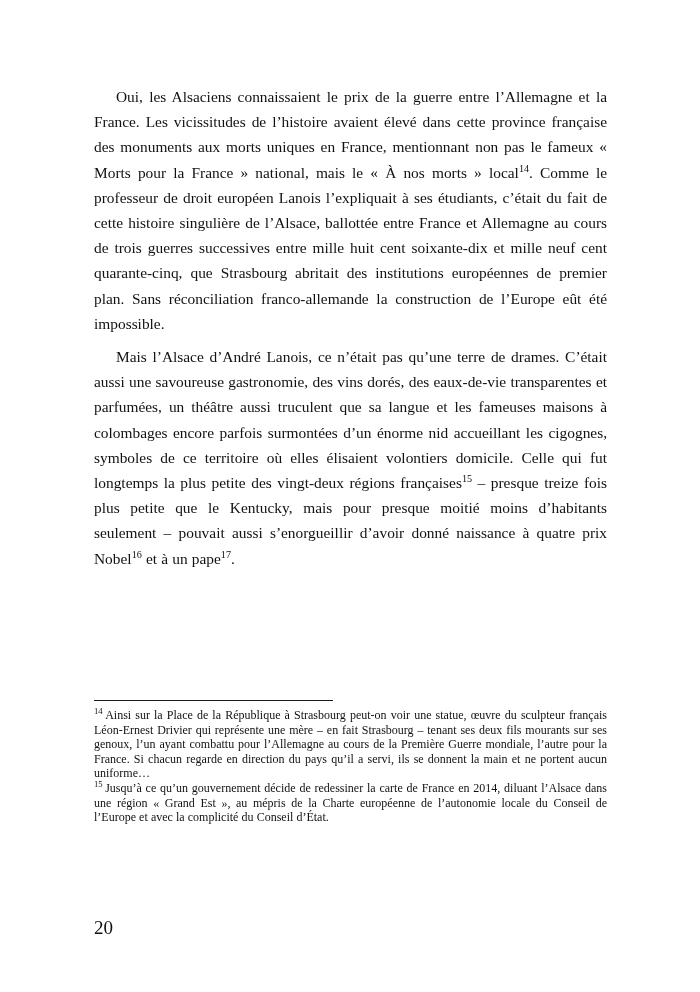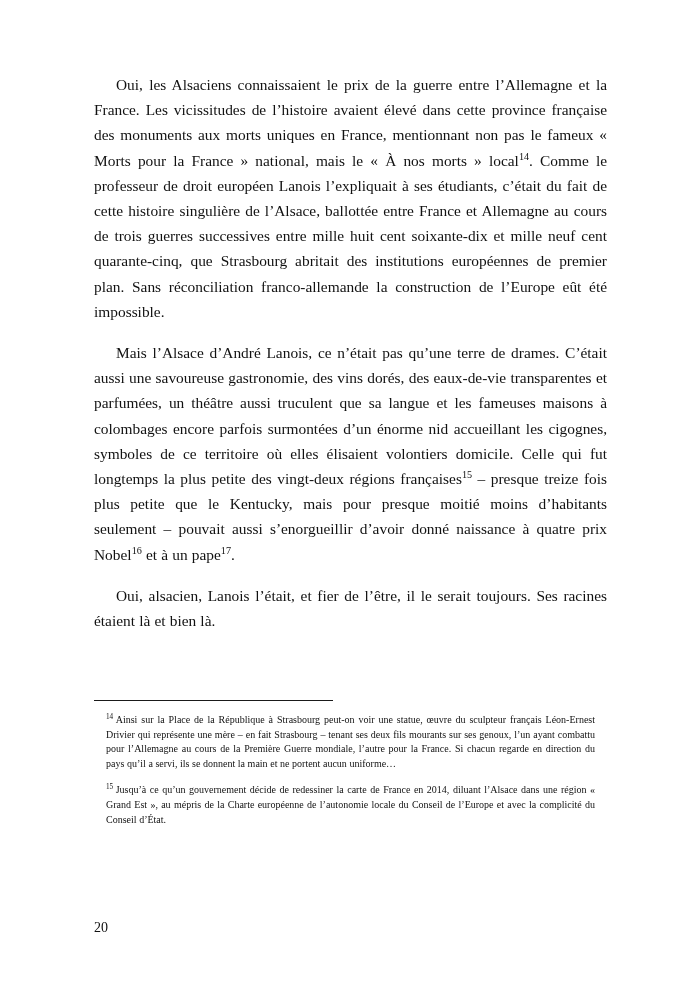--- a/index.html
+++ b/index.html
@@ -22,36 +22,36 @@
     top: 0;
     width: 700px;
     height: 992px;
     background: #ffffff;
   }
 
   
   .body-block {
     position: absolute;
     left: 94px;
-    top: 72px;
+    top: 84px;
     width: 513px;
   }
 
   .para {
     margin: 0;
     font-size: 15.4px;
     line-height: 25.2px;
     text-align: justify;
     text-indent: 22px;
     hyphens: none;
     word-spacing: 0.02em;
   }
 
   .para + .para {
-    margin-top: 16px;
+    margin-top: 8px;
   }
 
   sup.fn {
     font-size: 0.66em;
     vertical-align: super;
     line-height: 0;
   }
 
   
   .footnote-area {
@@ -63,22 +63,22 @@
 
   .footnote-rule {
     width: 239px;
     height: 0;
     border: 0;
     border-top: 1.4px solid #1a1a1a;
     margin: 0 0 7px 0;
   }
 
   .footnote {
-    margin: 12px;
-    font-size: 10px;
+    margin: 0;
+    font-size: 12px;
     line-height: 14.6px;
     text-align: justify;
     text-indent: 0;
     word-spacing: 0.01em;
   }
 
   .footnote sup.fnmark {
     font-size: 0.72em;
     vertical-align: super;
     line-height: 0;
@@ -89,33 +89,32 @@
     font-size: 0.72em;
     vertical-align: super;
     line-height: 0;
   }
 
   
   .page-number {
     position: absolute;
     left: 94px;
     top: 918px;
-    font-size: 14px;
+    font-size: 19px;
     line-height: 19px;
   }
 </style>
 </head>
 <body>
 
 <div class="page">
 
   <div class="body-block">
     <p class="para">Oui, les Alsaciens connaissaient le prix de la guerre entre l’Allemagne et la France. Les vicissitudes de l’histoire avaient élevé dans cette province française des monuments aux morts uniques en France, mentionnant non pas le fameux « Morts pour la France » national, mais le « À nos morts » local<sup class="fn">14</sup>. Comme le professeur de droit européen Lanois l’expliquait à ses étudiants, c’était du fait de cette histoire singulière de l’Alsace, ballottée entre France et Allemagne au cours de trois guerres successives entre mille huit cent soixante-dix et mille neuf cent quarante-cinq, que Strasbourg abritait des institutions européennes de premier plan. Sans réconciliation franco-allemande la construction de l’Europe eût été impossible.</p>
     <p class="para">Mais l’Alsace d’André Lanois, ce n’était pas qu’une terre de drames. C’était aussi une savoureuse gastronomie, des vins dorés, des eaux-de-vie transparentes et parfumées, un théâtre aussi truculent que sa langue et les fameuses maisons à colombages encore parfois surmontées d’un énorme nid accueillant les cigognes, symboles de ce territoire où elles élisaient volontiers domicile. Celle qui fut longtemps la plus petite des vingt-deux régions françaises<sup class="fn">15</sup> – presque treize fois plus petite que le Kentucky, mais pour presque moitié moins d’habitants seulement – pouvait aussi s’enorgueillir d’avoir donné naissance à quatre prix Nobel<sup class="fn">16</sup> et à un pape<sup class="fn">17</sup>.</p>
-    <p class="para">Oui, alsacien, Lanois l’était, et fier de l’être, il le serait toujours. Ses racines étaient là et bien là.</p>
   </div>
 
   <div class="footnote-area">
     <hr class="footnote-rule">
     <p class="footnote"><sup class="fnmark">14</sup>Ainsi sur la Place de la République à Strasbourg peut-on voir une statue, œuvre du sculpteur français Léon-Ernest Drivier qui représente une mère – en fait Strasbourg – tenant ses deux fils mourants sur ses genoux, l’un ayant combattu pour l’Allemagne au cours de la Première Guerre mondiale, l’autre pour la France. Si chacun regarde en direction du pays qu’il a servi, ils se donnent la main et ne portent aucun uniforme…</p>
     <p class="footnote"><sup class="fnmark">15</sup>Jusqu’à ce qu’un gouvernement décide de redessiner la carte de France en 2014, diluant l’Alsace dans une région « Grand Est », au mépris de la Charte européenne de l’autonomie locale du Conseil de l’Europe et avec la complicité du Conseil d’État.</p>
   </div>
 
   <div class="page-number">20</div>
 

